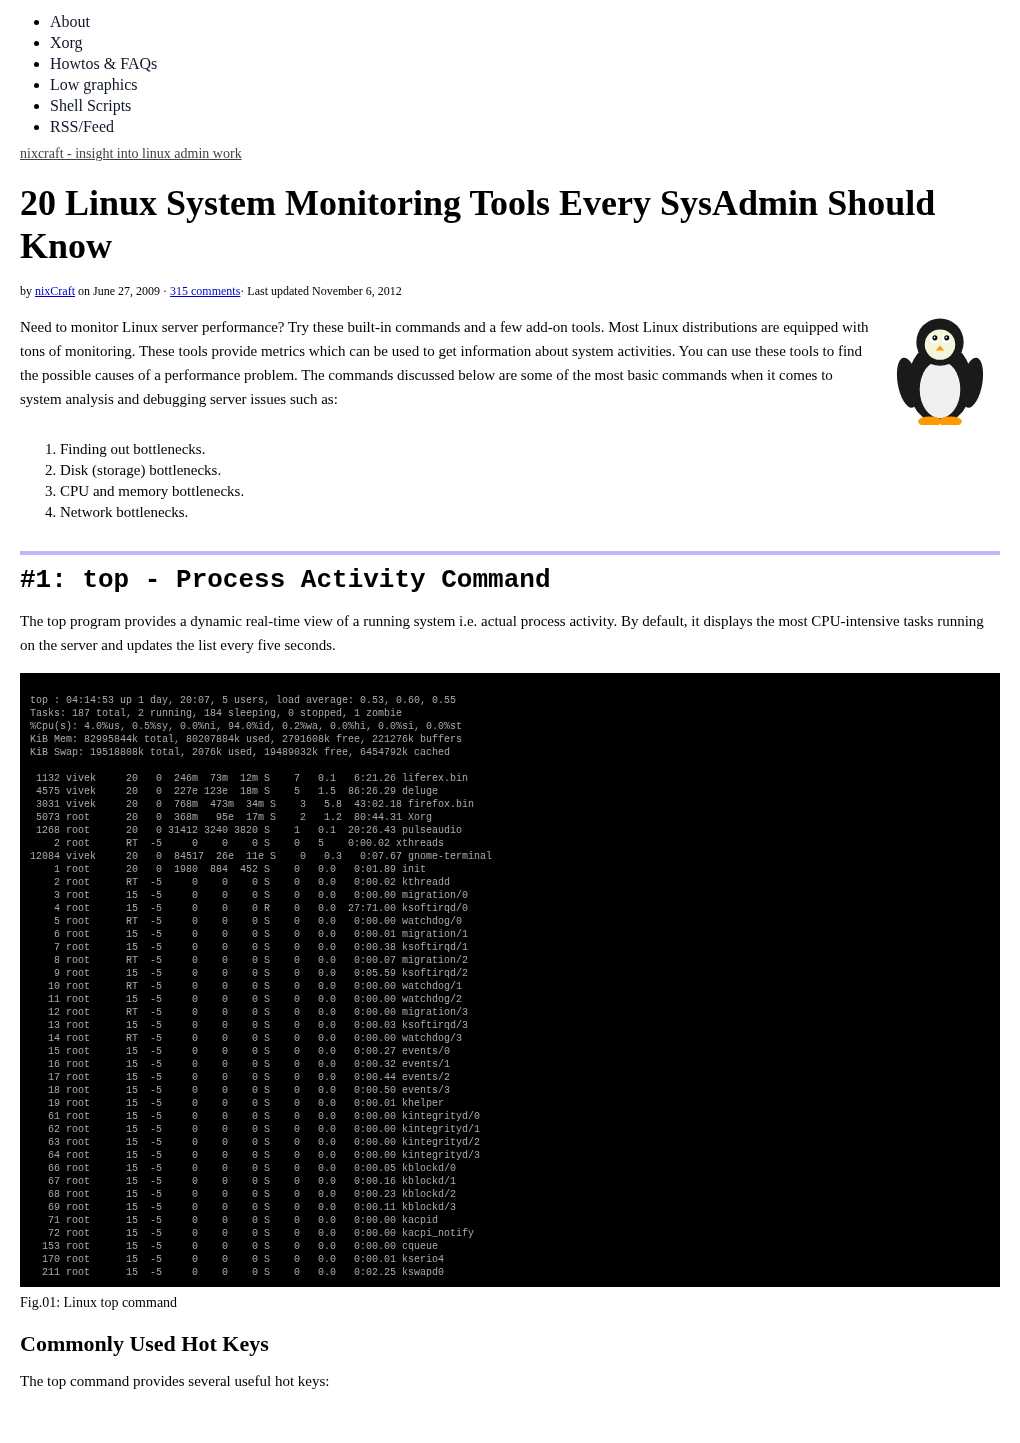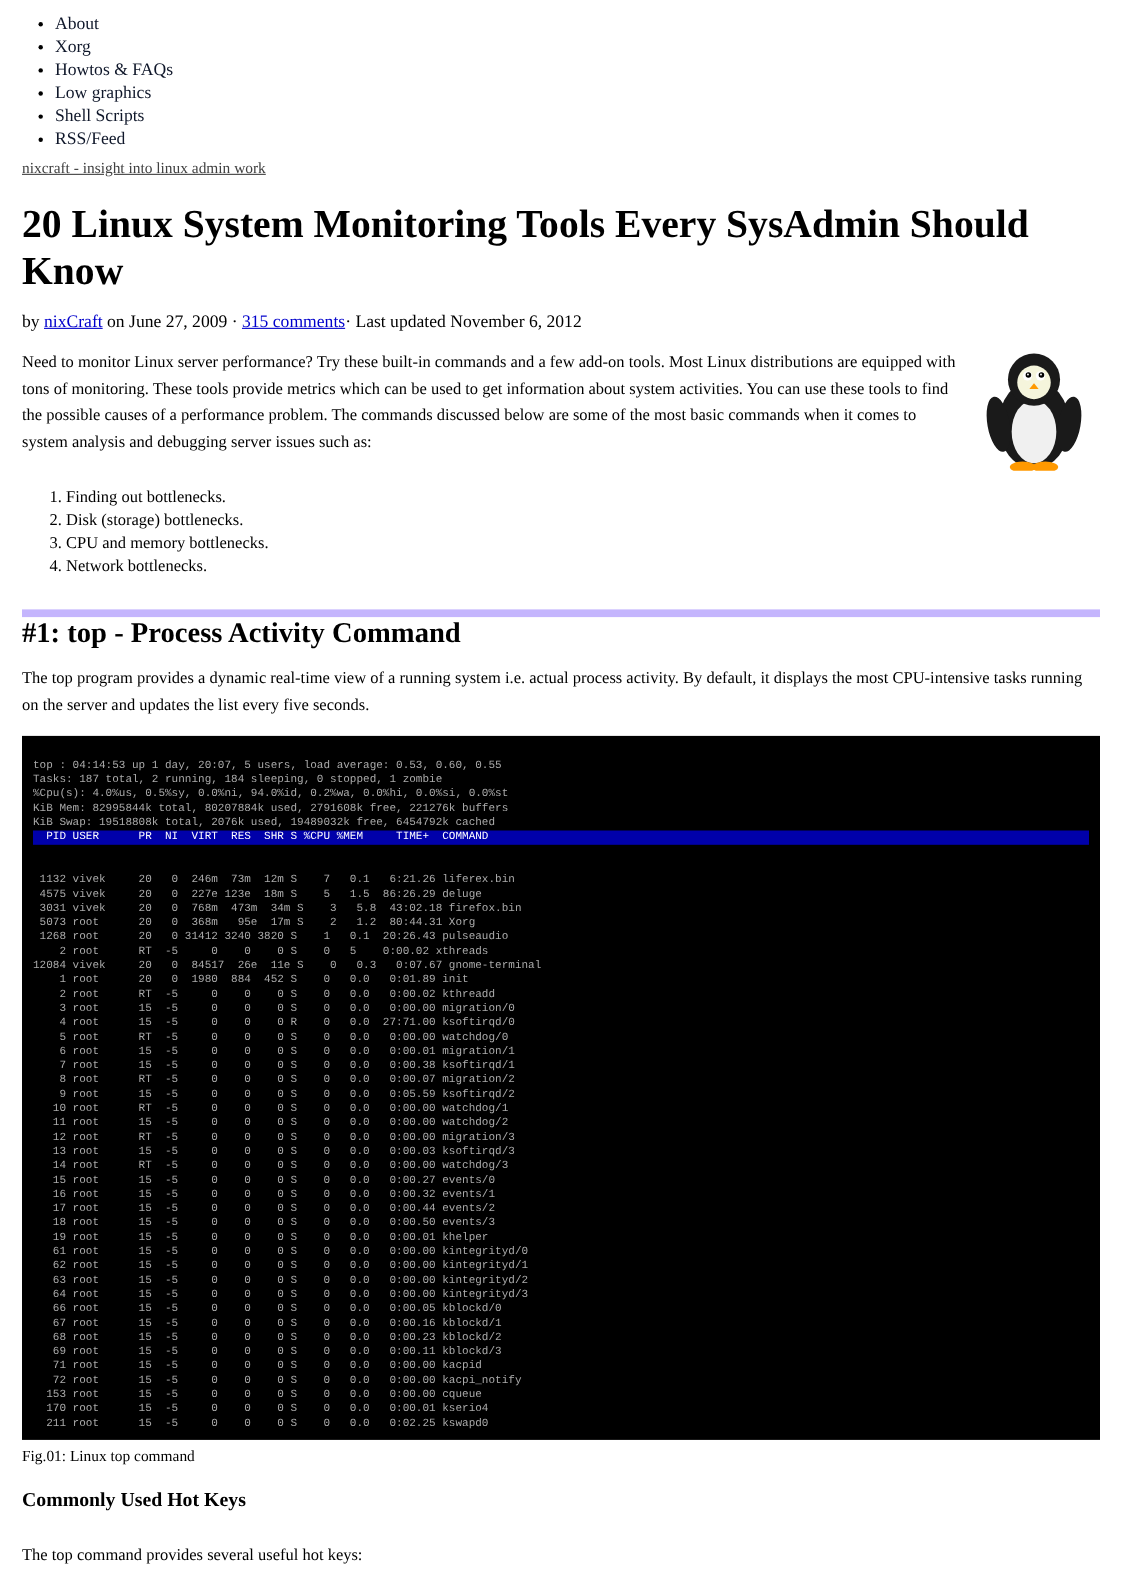--- a/index.html
+++ b/index.html
@@ -30,21 +30,21 @@
       margin-bottom: 16px;
       display: block;
     }
     h1.page-title {
       font-size: 36px;
       font-weight: bold;
       margin: 20px 0 16px 0;
       line-height: 1.2;
     }
     .meta {
-      font-size: 16px;
+      font-size: 12px;
       margin-bottom: 16px;
       color: #000;
     }
     .meta a {
       color: #00c;
       text-decoration: underline;
     }
     .intro-section {
       display: flex;
       gap: 4px;
@@ -70,21 +70,23 @@
       margin-left: 40px;
     }
     ol.intro-list li {
       margin: 4px 0;
       font-size: 15px;
     }
     h2.section-title {
       font-size: 26px;
       font-weight: bold;
       margin: 30px 0 14px 0;
-      border-top: 7px solid #c4b5fd;
+      border-top: 4px solid #c4b5fd;
+      padding-top: 10px;
+      font-family: Liberation Mono, monospace;
     }
     .section-text {
       font-size: 15px;
       line-height: 1.6;
       margin-bottom: 16px;
     }
     .terminal-block {
       background: #000;
       color: #aaa;
       font-family: 'Courier New', Courier, monospace;
@@ -99,23 +101,23 @@
       background: #00a;
       color: #fff;
       display: block;
     }
     .fig-caption {
       font-size: 14px;
       margin-bottom: 20px;
       font-style: normal;
     }
     h3.subsection-title {
-      font-size: 18px;
+      font-size: 22px;
       font-weight: bold;
-      margin: 20px 0 28px 0;
+      margin: 20px 0 12px 0;
     }
     .subsection-text {
       font-size: 15px;
       line-height: 1.6;
     }
   </style>
 </head>
 <body>
 
 <nav>
@@ -187,21 +189,20 @@
 <h2 class="section-title">#1: top - Process Activity Command</h2>
 
 <p class="section-text">The top program provides a dynamic real-time view of a running system i.e. actual process activity. By default, it displays the most CPU-intensive tasks running on the server and updates the list every five seconds.</p>
 
 <div class="terminal-block">
 <span>top : 04:14:53 up 1 day, 20:07, 5 users, load average: 0.53, 0.60, 0.55
 Tasks: 187 total, 2 running, 184 sleeping, 0 stopped, 1 zombie
 %Cpu(s): 4.0%us, 0.5%sy, 0.0%ni, 94.0%id, 0.2%wa, 0.0%hi, 0.0%si, 0.0%st
 KiB Mem: 82995844k total, 80207884k used, 2791608k free, 221276k buffers
 KiB Swap: 19518808k total, 2076k used, 19489032k free, 6454792k cached</span>
-<span class="header-row">  PID USER      PR  NI  VIRT  RES  SHR S %CPU %MEM     TIME+  COMMAND</span>
 <span id="terminal-rows-container">
  1132 vivek     20   0  246m  73m  12m S    7   0.1   6:21.26 liferex.bin
  4575 vivek     20   0  227e 123e  18m S    5   1.5  86:26.29 deluge
  3031 vivek     20   0  768m  473m  34m S    3   5.8  43:02.18 firefox.bin
  5073 root      20   0  368m   95e  17m S    2   1.2  80:44.31 Xorg
  1268 root      20   0 31412 3240 3820 S    1   0.1  20:26.43 pulseaudio
     2 root      RT  -5     0    0    0 S    0   5    0:00.02 xthreads
 12084 vivek     20   0  84517  26e  11e S    0   0.3   0:07.67 gnome-terminal
     1 root      20   0  1980  884  452 S    0   0.0   0:01.89 init
     2 root      RT  -5     0    0    0 S    0   0.0   0:00.02 kthreadd

